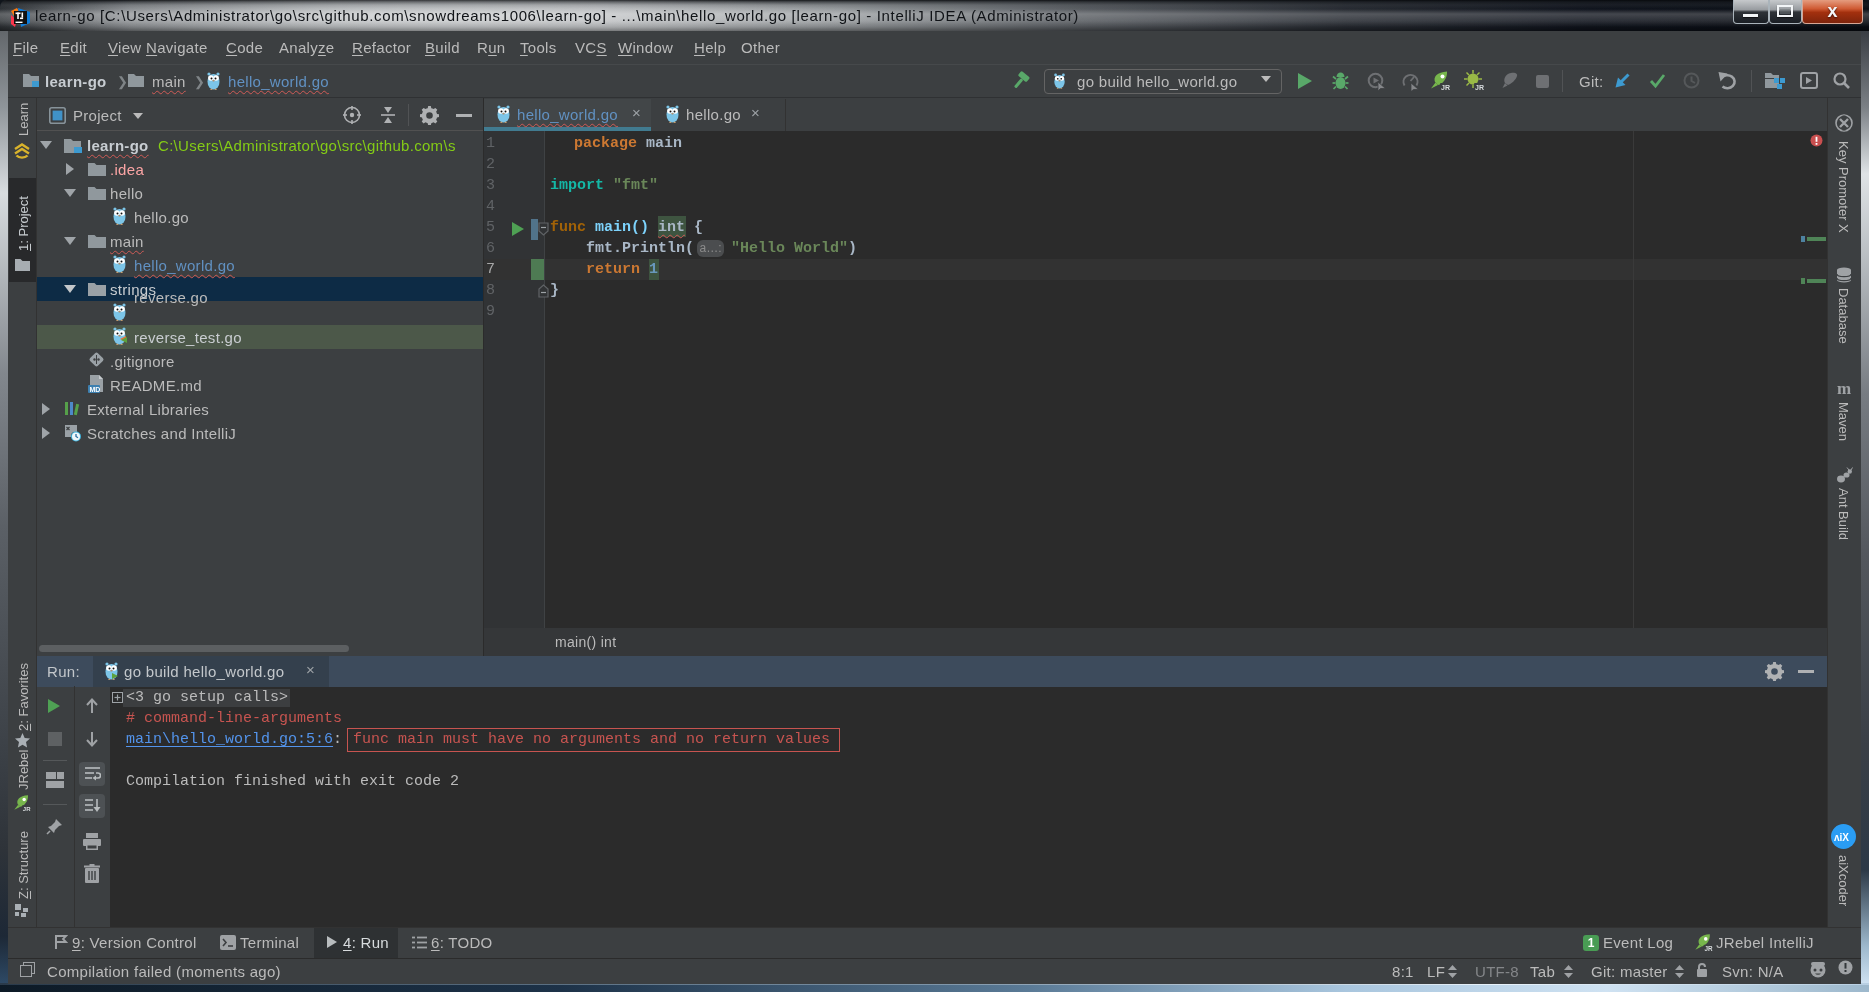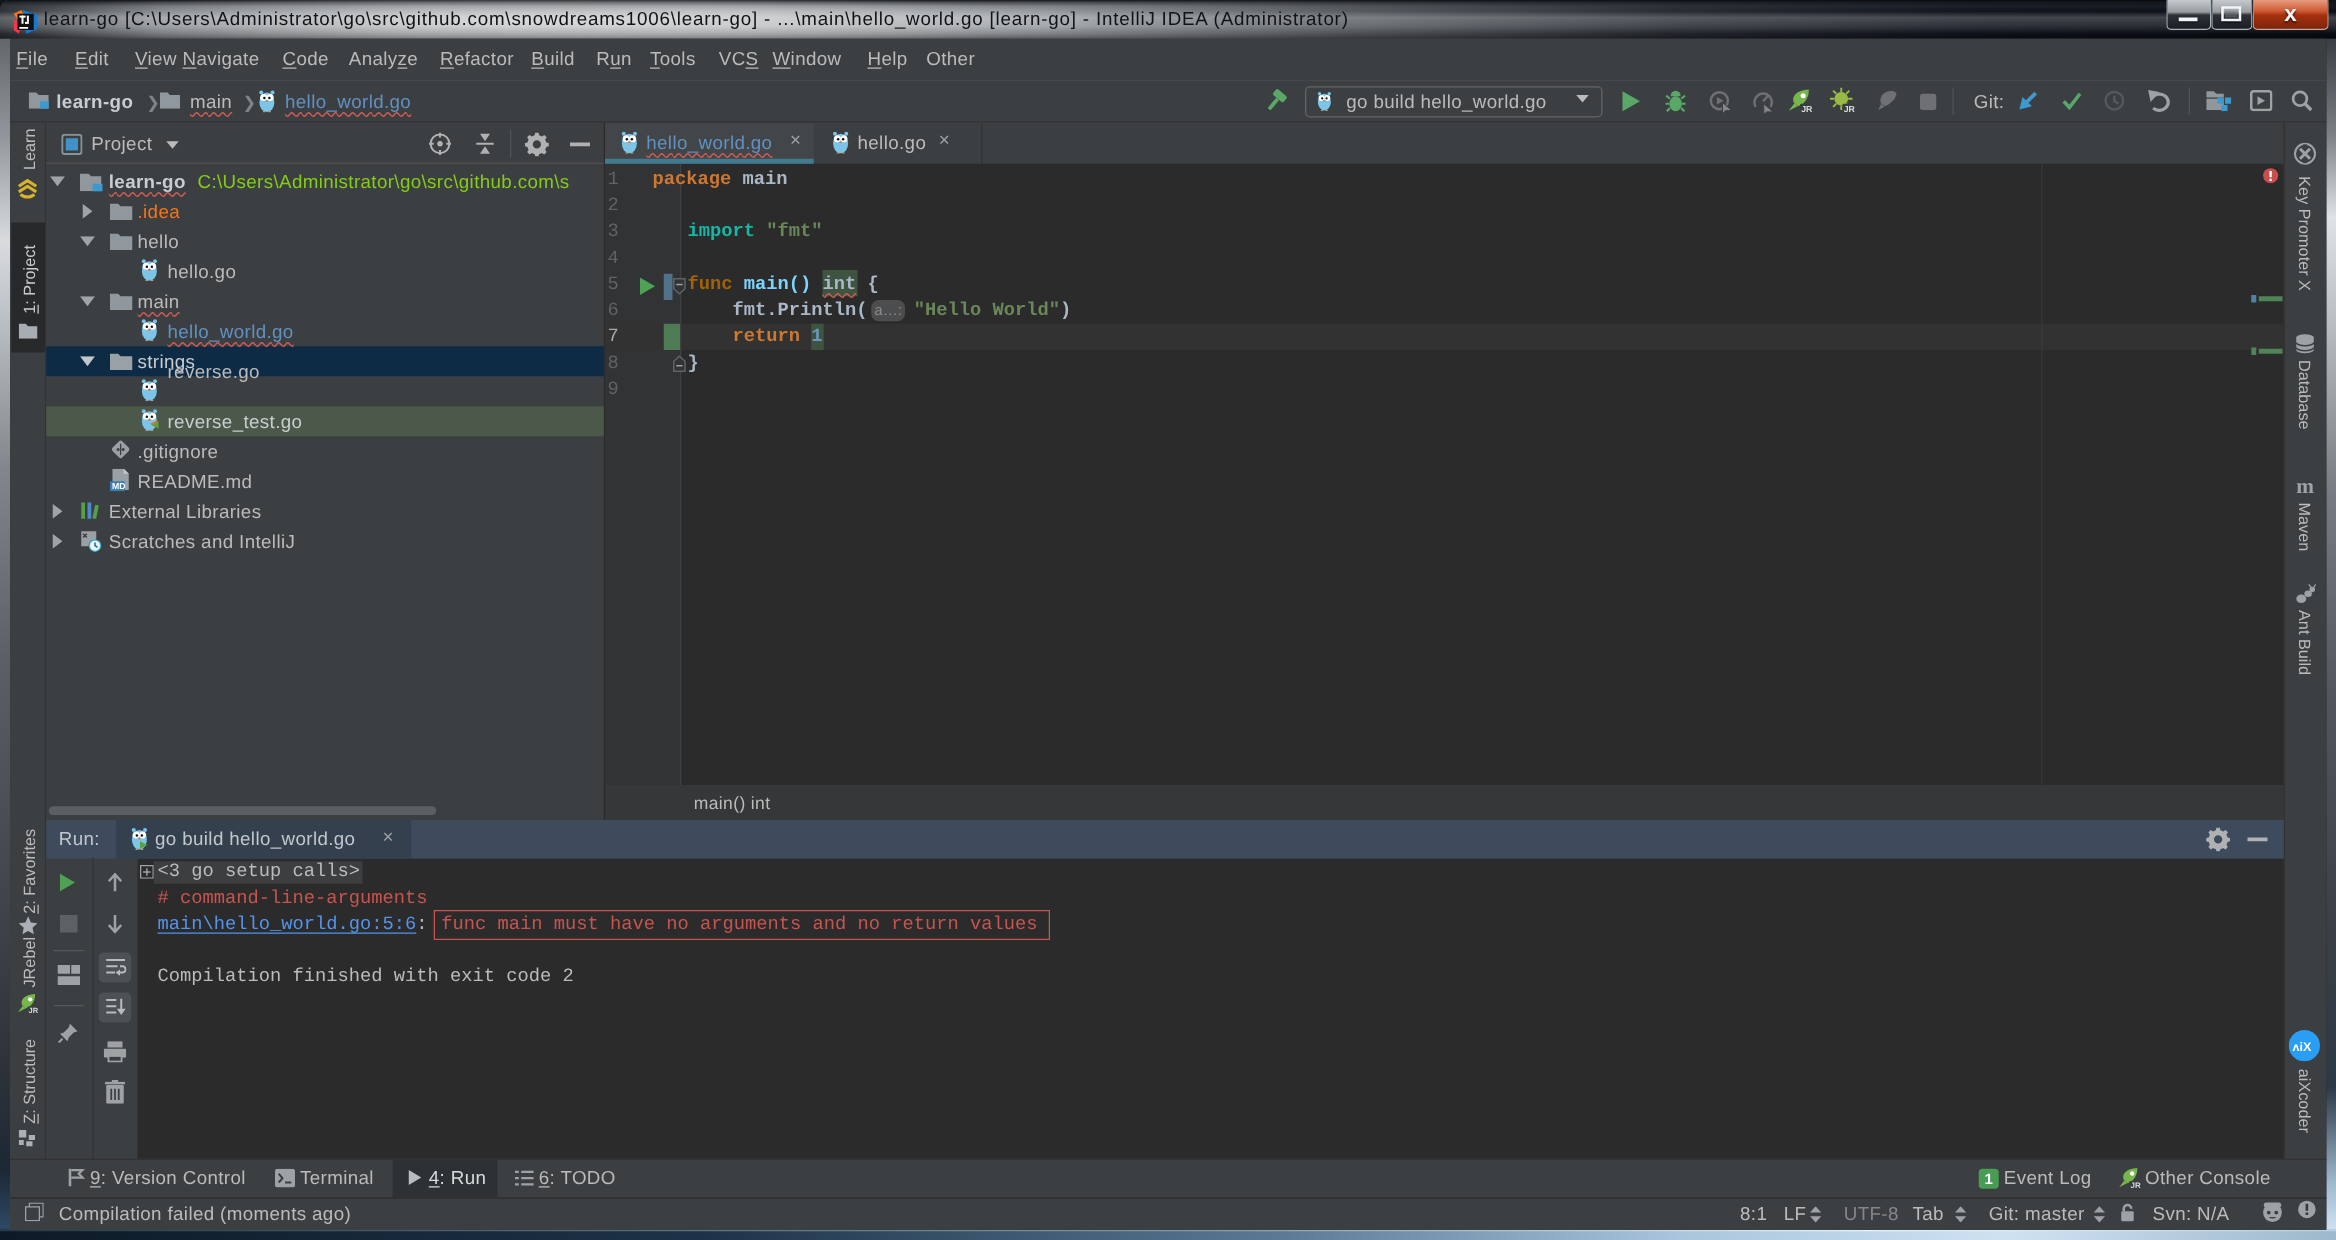--- a/index.html
+++ b/index.html
@@ -270,21 +270,21 @@
   </svg>
 <div class="a ui wavy" style="left:87px;top:137px;font-weight:bold;color:#c8cdd2">learn-go</div>
 <div class="a ui" style="left:158px;top:137px;color:#84cc16">C:\Users\Administrator\go\src\github.com\s</div>
 
 <svg class="a" style="left:66px;top:163px" width="8" height="12" viewBox="0 0 8 12">
     <polygon points="0,0 8,6 0,12" fill="#9fa4a8"></polygon>
   </svg>
 <svg class="a" style="left:88px;top:162px" width="18" height="14" viewBox="0 0 18 14">
     <path d="M0 1 h6.5 l2 2 h9.5 v11 h-18 z" fill="#90989d"></path>
   </svg>
-<div class="a ui" style="left:110px;top:161px;color:#f97316">.idea</div>
+<div class="a ui" style="left:110px;top:161px;color:#fca5a5">.idea</div>
 
 <svg class="a" style="left:64px;top:189px" width="12" height="8" viewBox="0 0 12 8">
     <polygon points="0,0 12,0 6,8" fill="#9fa4a8"></polygon>
   </svg>
 <svg class="a" style="left:88px;top:186px" width="18" height="14" viewBox="0 0 18 14">
     <path d="M0 1 h6.5 l2 2 h9.5 v11 h-18 z" fill="#90989d"></path>
   </svg>
 <div class="a ui" style="left:110px;top:185px">hello</div>
 
 <svg class="a" style="left:112px;top:207px" width="15" height="18" viewBox="0 0 15 18">
@@ -464,21 +464,21 @@
 
 <svg class="a" style="left:537px;top:222px" width="13" height="14" viewBox="0 0 13 14">
     <path d="M2 1 h9 v8 l-4.5 4 L2 9 z" fill="#313335" stroke="#606366" stroke-width="1.2"></path>
     <line x1="4" y1="5.5" x2="9" y2="5.5" stroke="#9da2a6" stroke-width="1.2"></line>
   </svg>
 <svg class="a" style="left:537px;top:284px" width="13" height="14" viewBox="0 0 13 14">
     <path d="M2 13 h9 V5 L6.5 1 L2 5 z" fill="#313335" stroke="#606366" stroke-width="1.2"></path>
     <line x1="4" y1="8.5" x2="9" y2="8.5" stroke="#9da2a6" stroke-width="1.2"></line>
   </svg>
 
-<div class="a mono b" style="left:522px;top:133px"><span style="color:#cc7832">package </span><span style="color:#a9b7c6">main</span></div>
+<div class="a mono b" style="left:574px;top:133px"><span style="color:#cc7832">package </span><span style="color:#a9b7c6">main</span></div>
 <div class="a mono b" style="left:550px;top:175px"><span style="color:#14b8a6">import </span><span style="color:#6a8759">"fmt"</span></div>
 <div class="a mono b" style="left:550px;top:217px"><span style="color:#a16207">func </span><span style="color:#7dd3fc">main() </span><span style="color:#a9b7c6;text-decoration:underline wavy #cf5b56;text-decoration-thickness:1px;text-underline-offset:3px">int</span><span style="color:#a9b7c6"> {</span></div>
 <div class="a mono b" style="left:550px;top:238px"><span style="color:#a9b7c6">    fmt.Println( </span></div>
 <div class="a" style="left:697px;top:240px;width:27px;height:17px;background:#4b4d4f;border-radius:6px;color:#8c8c8c;font-size:12px;line-height:17px;text-align:center;font-family:'Liberation Sans'">a…:</div>
 <div class="a mono b" style="left:731px;top:238px"><span style="color:#6a8759">"Hello World"</span><span style="color:#a9b7c6">)</span></div>
 <div class="a mono b" style="left:550px;top:259px"><span style="color:#cc7832">    return </span><span style="color:#6897bb">1</span></div>
 <div class="a mono b" style="left:550px;top:280px"><span style="color:#a9b7c6">}</span></div>
 
 <svg class="a" style="left:1810px;top:134px" width="13" height="13" viewBox="0 0 13 13">
     <circle cx="6.5" cy="6.5" r="6" fill="#c94f4f"></circle>
@@ -617,21 +617,21 @@
 <div class="a ui" style="left:431px;top:934px"><u>6</u>: TODO</div>
 <div class="a" style="left:1583px;top:935px;width:16px;height:16px;background:#499c54;border-radius:3px;color:#fff;font-size:12px;line-height:16px;text-align:center;font-weight:bold">1</div>
 <div class="a ui" style="left:1603px;top:934px">Event Log</div>
 <svg class="a" style="left:1694px;top:933px" width="19" height="19" viewBox="0 0 20 21">
     <path d="M5 12 C3 7 7 2 17 1.5 C17.5 8 13 14 8 15 z" fill="#77b64c"></path>
     <circle cx="12.5" cy="6.5" r="2" fill="#fff"></circle>
     <path d="M5.5 12.5 l-4.5 6 l7 -3.5" fill="#77b64c"></path>
     <rect x="10" y="13" width="9" height="7" rx="1" fill="#3b3e40"></rect>
     <text x="11" y="19.5" font-size="7" font-weight="bold" fill="#d8dcde" font-family="Liberation Sans">JR</text>
   </svg>
-<div class="a ui" style="left:1716px;top:934px">Other Console</div>
+<div class="a ui" style="left:1716px;top:934px">JRebel IntelliJ</div>
 
 <div class="a" id="statusbar" style="left:8px;top:958px;width:1853px;height:26px;background:#3c3f41;border-top:1px solid #2b2b2b;box-sizing:border-box"></div>
 <svg class="a" style="left:20px;top:962px" width="15" height="15" viewBox="0 0 15 15">
     <rect x="3.5" y="0.5" width="11" height="11" fill="none" stroke="#9fa2a5"></rect>
     <rect x="0.5" y="3.5" width="11" height="11" fill="#3c3f41" stroke="#9fa2a5"></rect>
   </svg>
 <div class="a ui" style="left:47px;top:963px">Compilation failed (moments ago)</div>
 <div class="a ui" style="left:1392px;top:963px">8:1</div>
 <div class="a ui" style="left:1427px;top:963px">LF</div>
 <svg class="a" style="left:1447px;top:965px" width="11" height="13" viewBox="0 0 11 13">

